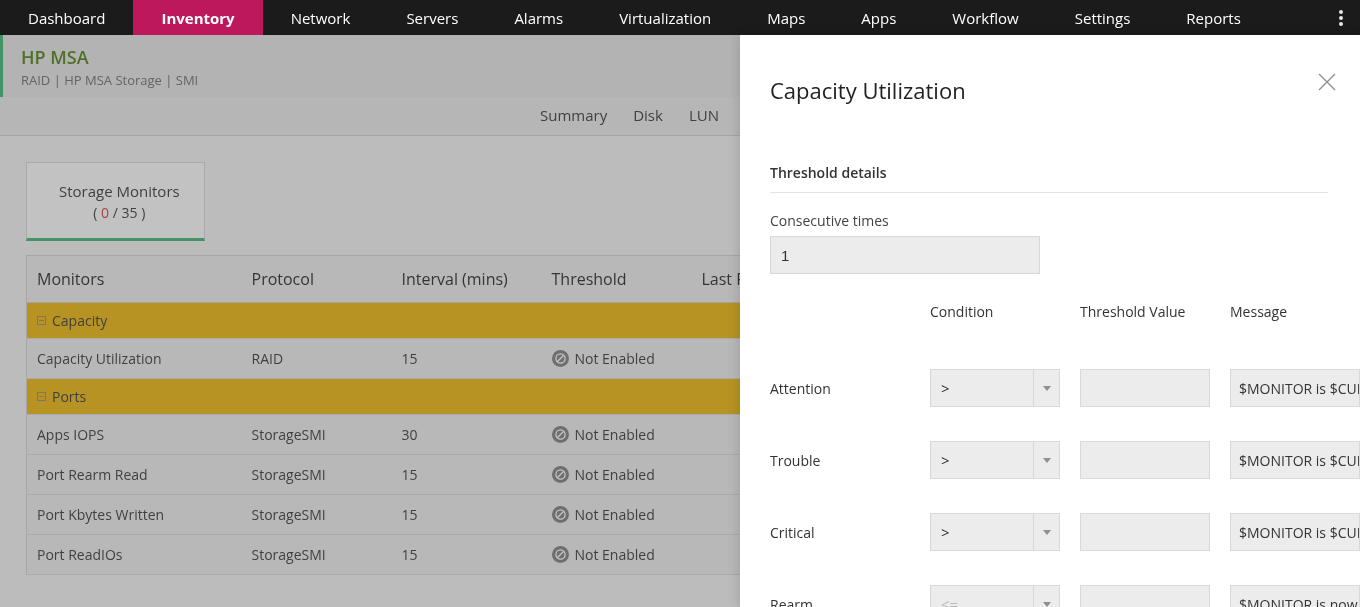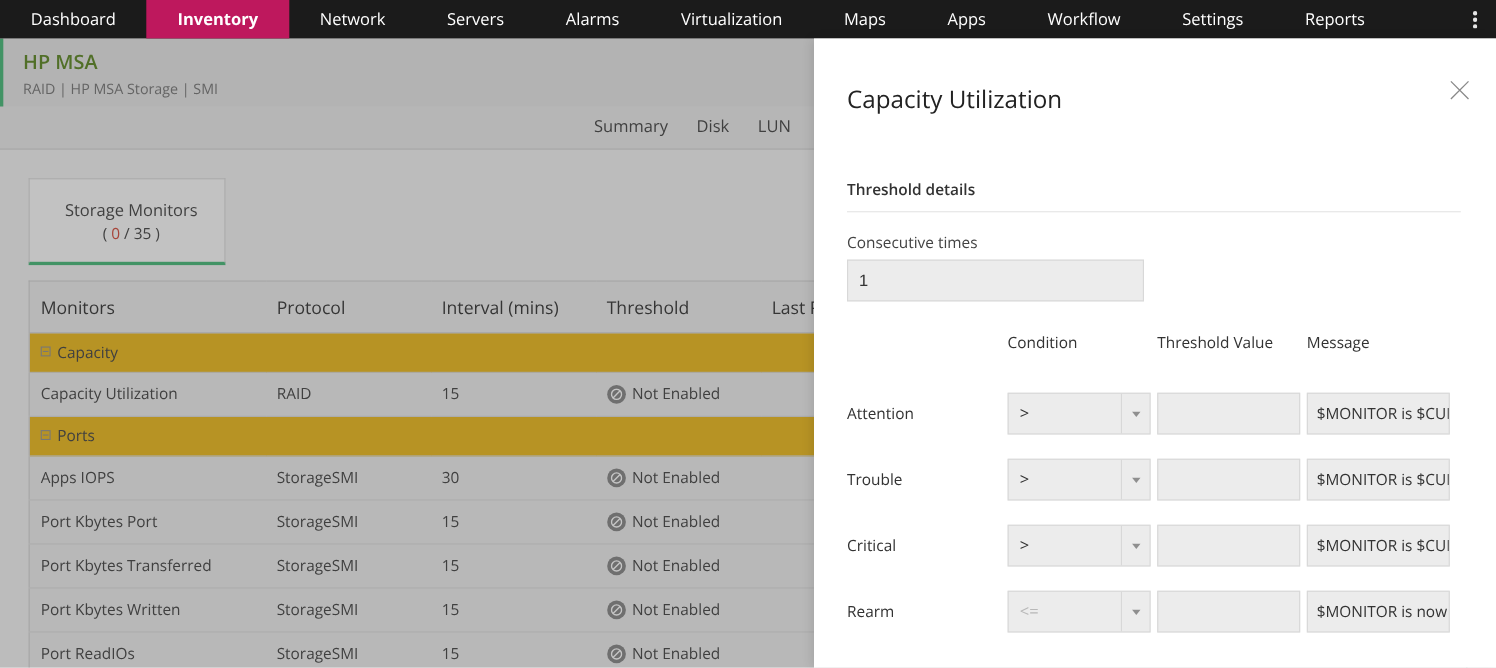--- a/index.html
+++ b/index.html
@@ -207,28 +207,28 @@
   }
 
   .panel .grid {
     margin-top: 28px;
   }
   .panel .grid-header,
   .panel .grid-row {
     display: grid;
     grid-template-columns: 140px 130px 130px 130px;
     align-items: center;
-    column-gap: 6px;
+    column-gap: 20px;
   }
   .panel .grid-header {
     font-size: 14px;
     color: #333;
     padding-bottom: 14px;
   }
-  .panel .grid-row { margin-top: 22px; }
+  .panel .grid-row { margin-top: 34px; }
   .panel .grid-row .rowlabel { color: #333; }
 
   .panel .selectish {
     position: relative;
     height: 38px;
     border: 1px solid #d8d8d8;
     background: #ececec;
     display: flex; align-items: center;
     padding: 0 10px;
     font-size: 15px;
@@ -360,38 +360,21 @@
                   <circle cx="6" cy="6" r="5" fill="none" stroke="#fff" stroke-width="1.4"></circle>
                   <line x1="2.5" y1="9.5" x2="9.5" y2="2.5" stroke="#fff" stroke-width="1.4"></line>
                 </svg>
               </span>
               <span>Not Enabled</span>
             </div>
           </td>
           <td></td>
         </tr>
         <tr>
-          <td>Port Kbytes Port</td>
-          <td>StorageSMI</td>
-          <td>15</td>
-          <td>
-            <div class="threshold-cell">
-              <span class="ne-icon">
-                <svg viewBox="0 0 12 12">
-                  <circle cx="6" cy="6" r="5" fill="none" stroke="#fff" stroke-width="1.4"></circle>
-                  <line x1="2.5" y1="9.5" x2="9.5" y2="2.5" stroke="#fff" stroke-width="1.4"></line>
-                </svg>
-              </span>
-              <span>Not Enabled</span>
-            </div>
-          </td>
-          <td></td>
-        </tr>
-        <tr>
-          <td>Port Kbytes Transferred</td>
+          <td>Port Rearm Read</td>
           <td>StorageSMI</td>
           <td>15</td>
           <td>
             <div class="threshold-cell">
               <span class="ne-icon">
                 <svg viewBox="0 0 12 12">
                   <circle cx="6" cy="6" r="5" fill="none" stroke="#fff" stroke-width="1.4"></circle>
                   <line x1="2.5" y1="9.5" x2="9.5" y2="2.5" stroke="#fff" stroke-width="1.4"></line>
                 </svg>
               </span>

